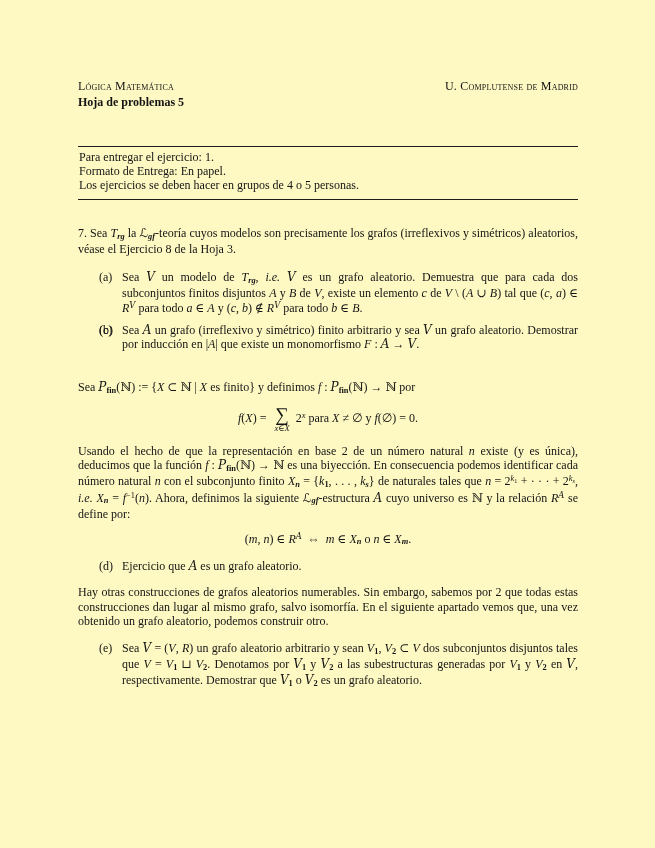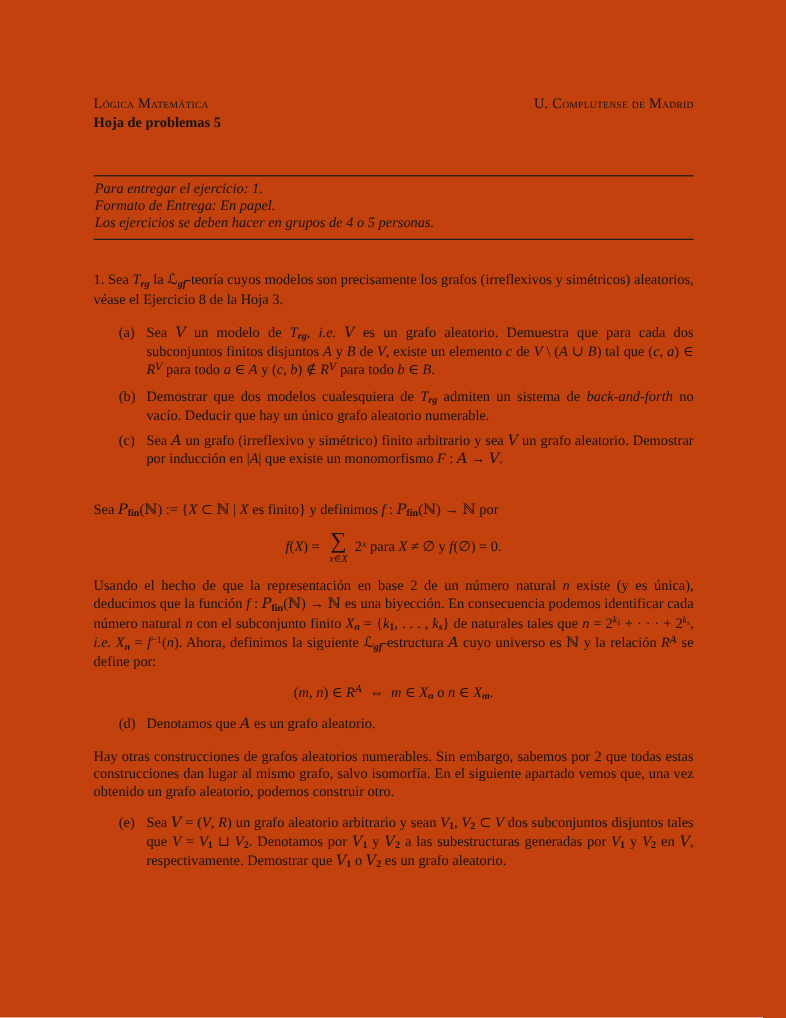--- a/index.html
+++ b/index.html
@@ -1,31 +1,31 @@
 <!DOCTYPE html>
 <html lang="es"><head>
 <meta charset="utf-8">
 <style>
   * { margin:0; padding:0; box-sizing:border-box; }
   html,body { background:#ffffff; }
   .page {
-    position:relative; width:655px; height:848px; background:#c2410c;
+    position:relative; width:655px; height:848px; background:#fef9c3;
     overflow:hidden; color:#141414;
     font-family:"Liberation Serif","DejaVu Serif","DejaVu Sans",serif;
   }
   .content { position:absolute; left:78px; top:79px; width:500px; font-size:12px; line-height:1.21; }
 
   .header-row { display:flex; justify-content:space-between; line-height:15px; }
   .sc { font-variant:small-caps; letter-spacing:0.2px; }
   .doc-title { font-weight:700; line-height:15px; margin-top:1px; }
 
   .notice { margin-top:36px; }
   .rule { height:1px; background:#1c1c1c; }
   .notice-lines { padding:3px 1px 6px; }
-  .notice-line { line-height:14.2px;font-style:italic; }
+  .notice-line { line-height:14.2px; }
 
   .para { text-align:justify; }
   .p-intro { margin:26px 0 14px; }
   .p-pfin  { margin:28px 0 0; }
   .p-base2 { margin:0; }
   .p-other { margin:12px 0 12px; }
 
   .enum-item { position:relative; padding-left:44px; margin:0 0 7px; text-align:justify; }
   .enum-label { position:absolute; left:21px; top:0; }
 
@@ -58,50 +58,49 @@
     <div class="notice">
       <div class="rule"></div>
       <div class="notice-lines">
         <div class="notice-line">Para entregar el ejercicio: 1.</div>
         <div class="notice-line">Formato de Entrega: En papel.</div>
         <div class="notice-line">Los ejercicios se deben hacer en grupos de 4 o 5 personas.</div>
       </div>
       <div class="rule"></div>
     </div>
 
-    <p class="para p-intro"><span>1. Sea </span><span class="i">T</span><span class="i sub">rg</span><span> la </span><span>ℒ</span><span class="i sub">gf</span><span>-teoría cuyos modelos son precisamente los grafos (irreflexivos y simétricos) aleatorios, véase el Ejercicio 8 de la Hoja 3.</span></p>
+    <p class="para p-intro"><span>7. Sea </span><span class="i">T</span><span class="i sub">rg</span><span> la </span><span>ℒ</span><span class="i sub">gf</span><span>-teoría cuyos modelos son precisamente los grafos (irreflexivos y simétricos) aleatorios, véase el Ejercicio 8 de la Hoja 3.</span></p>
 
     <div class="enum-item">
       <span class="enum-label">(a)</span>
       <span class="enum-text"><span>Sea </span><span class="scr">V</span><span> un modelo de </span><span class="i">T</span><span class="i sub">rg</span><span>, </span><span class="i">i.e.</span><span> </span><span class="scr">V</span><span> es un grafo aleatorio. Demuestra que para cada dos subconjuntos finitos disjuntos </span><span class="i">A</span><span> y </span><span class="i">B</span><span> de </span><span class="i">V</span><span>, existe un elemento </span><span class="i">c</span><span> de </span><span class="i">V</span><span> \ (</span><span class="i">A</span><span> ∪ </span><span class="i">B</span><span>) tal que (</span><span class="i">c</span><span>, </span><span class="i">a</span><span>) ∈ </span><span class="i">R</span><span class="scr sup">V</span><span> para todo </span><span class="i">a</span><span> ∈ </span><span class="i">A</span><span> y (</span><span class="i">c</span><span>, </span><span class="i">b</span><span>) ∉ </span><span class="i">R</span><span class="scr sup">V</span><span> para todo </span><span class="i">b</span><span> ∈ </span><span class="i">B</span><span>.</span></span>
     </div>
 
     <div class="enum-item">
       <span class="enum-label">(b)</span>
-      <span class="enum-text"><span>Demostrar que dos modelos cualesquiera de </span><span class="i">T</span><span class="i sub">rg</span><span> admiten un sistema de </span><span class="i">back-and-forth</span><span> no vacío. Deducir que hay un único grafo aleatorio numerable.</span></span>
     </div>
 
     <div class="enum-item">
       <span class="enum-label">(c)</span>
       <span class="enum-text"><span>Sea </span><span class="scr">A</span><span> un grafo (irreflexivo y simétrico) finito arbitrario y sea </span><span class="scr">V</span><span> un grafo aleatorio. Demostrar por inducción en |</span><span class="i">A</span><span>| que existe un monomorfismo </span><span class="i">F</span><span> : </span><span class="scr">A</span><span> → </span><span class="scr">V</span><span>.</span></span>
     </div>
 
     <p class="para p-pfin"><span>Sea </span><span class="scr">P</span><span class="sub">fin</span><span>(ℕ) := {</span><span class="i">X</span><span> ⊂ ℕ | </span><span class="i">X</span><span> es finito} y definimos </span><span class="i">f</span><span> : </span><span class="scr">P</span><span class="sub">fin</span><span>(ℕ) → ℕ por</span></p>
 
     <div class="equation">
       <span class="eq-run"><span class="i">f</span><span>(</span><span class="i">X</span><span>) = </span></span><span class="sum"><span class="sum-sigma">∑</span><span class="sum-limits"><span class="i">x</span><span>∈</span><span class="i">X</span></span></span><span class="eq-run"><span> 2</span><span class="i sup">x</span><span> para </span><span class="i">X</span><span> ≠ ∅ y </span><span class="i">f</span><span>(∅) = 0.</span></span>
     </div>
 
     <p class="para p-base2"><span>Usando el hecho de que la representación en base 2 de un número natural </span><span class="i">n</span><span> existe (y es única), deducimos que la función </span><span class="i">f</span><span> : </span><span class="scr">P</span><span class="sub">fin</span><span>(ℕ) → ℕ es una biyección. En consecuencia podemos identificar cada número natural </span><span class="i">n</span><span> con el subconjunto finito </span><span class="i">X</span><span class="i sub">n</span><span> = {</span><span class="i">k</span><span class="sub">1</span><span>, . . . , </span><span class="i">k</span><span class="i sub">s</span><span>} de naturales tales que </span><span class="i">n</span><span> = 2</span><span class="i sup">k</span><span class="sup2">1</span><span> + · · · + 2</span><span class="i sup">k</span><span class="i sup2">s</span><span>, </span><span class="i">i.e.</span><span> </span><span class="i">X</span><span class="i sub">n</span><span> = </span><span class="i">f</span><span class="sup">−1</span><span>(</span><span class="i">n</span><span>). Ahora, definimos la siguiente </span><span>ℒ</span><span class="i sub">gf</span><span>-estructura </span><span class="scr">A</span><span> cuyo universo es ℕ y la relación </span><span class="i">R</span><span class="scr sup">A</span><span> se define por:</span></p>
 
     <div class="equation"><span>(</span><span class="i">m</span><span>, </span><span class="i">n</span><span>) ∈ </span><span class="i">R</span><span class="scr sup">A</span><span>&nbsp;&nbsp;⇔&nbsp;&nbsp;</span><span class="i">m</span><span> ∈ </span><span class="i">X</span><span class="i sub">n</span><span> o </span><span class="i">n</span><span> ∈ </span><span class="i">X</span><span class="i sub">m</span><span>.</span></div>
 
     <div class="enum-item">
       <span class="enum-label">(d)</span>
-      <span class="enum-text"><span>Denotamos que </span><span class="scr">A</span><span> es un grafo aleatorio.</span></span>
+      <span class="enum-text"><span>Ejercicio que </span><span class="scr">A</span><span> es un grafo aleatorio.</span></span>
     </div>
 
     <p class="para p-other"><span>Hay otras construcciones de grafos aleatorios numerables. Sin embargo, sabemos por 2 que todas estas construcciones dan lugar al mismo grafo, salvo isomorfía. En el siguiente apartado vemos que, una vez obtenido un grafo aleatorio, podemos construir otro.</span></p>
 
     <div class="enum-item">
       <span class="enum-label">(e)</span>
       <span class="enum-text"><span>Sea </span><span class="scr">V</span><span> = (</span><span class="i">V</span><span>, </span><span class="i">R</span><span>) un grafo aleatorio arbitrario y sean </span><span class="i">V</span><span class="sub">1</span><span>, </span><span class="i">V</span><span class="sub">2</span><span> ⊂ </span><span class="i">V</span><span> dos subconjuntos disjuntos tales que </span><span class="i">V</span><span> = </span><span class="i">V</span><span class="sub">1</span><span> ⊔ </span><span class="i">V</span><span class="sub">2</span><span>. Denotamos por </span><span class="scr">V</span><span class="sub">1</span><span> y </span><span class="scr">V</span><span class="sub">2</span><span> a las subestructuras generadas por </span><span class="i">V</span><span class="sub">1</span><span> y </span><span class="i">V</span><span class="sub">2</span><span> en </span><span class="scr">V</span><span>, respectivamente. Demostrar que </span><span class="scr">V</span><span class="sub">1</span><span> o </span><span class="scr">V</span><span class="sub">2</span><span> es un grafo aleatorio.</span></span>
     </div>
 
   </div>

